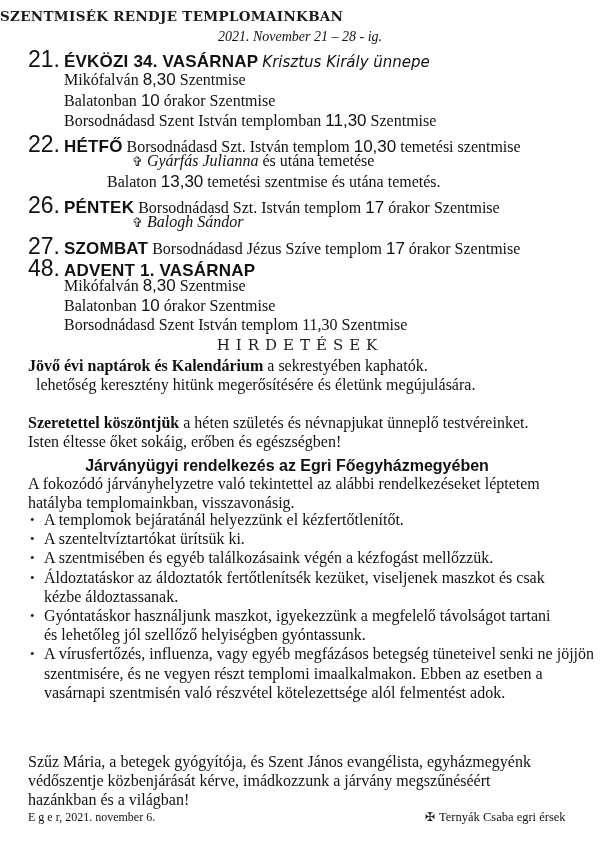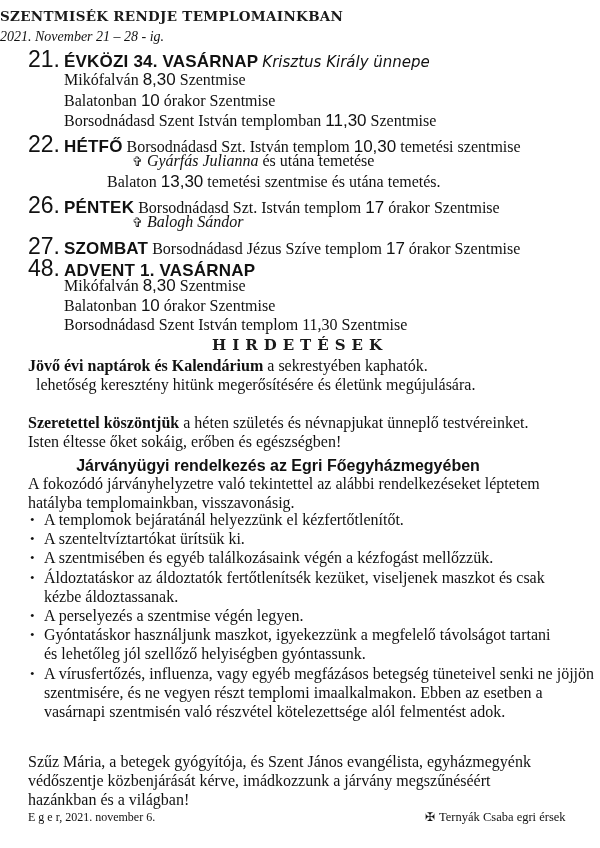--- a/index.html
+++ b/index.html
@@ -9,21 +9,21 @@
       font-family: "Liberation Serif", "DejaVu Serif", serif;
     }
     .page { position: absolute; left: 0; top: 0; width: 600px; height: 848px; }
 
     .title {
       position: absolute; left: 0; width: 600px; top: 8px; 
       font-family: "DejaVu Serif", serif; font-weight: bold; font-size: 13.5px;
       letter-spacing: 0.3px; color: #1a1a1a;
     }
     .subtitle {
-      position: absolute; left: 0; width: 600px; top: 29px; 
+      position: absolute; left: 0; width: 600px; top: 29px; text-align: center;
       font-family: "Liberation Serif", serif; font-style: italic; font-size: 14px;
     }
 
     .dayline {
       position: absolute; left: 28px; font-size: 16px; white-space: nowrap;
       font-family: "Liberation Serif", serif;
     }
     .daynum { font-family: "Liberation Sans", sans-serif; font-size: 23px; }
     .dayname {
       font-family: Liberation Sans, sans-serif; font-weight: bold; font-size: 17px;
@@ -35,32 +35,32 @@
     .mass {
       position: absolute; left: 64px; font-size: 16px; white-space: nowrap;
     }
     .mass-indent2 { left: 132px; font-size: 16px; }
     .mass-indent3 { left: 107px; }
     .cross { font-size: 13px; margin-right: 4px; font-style: normal; }
     .it { font-style: italic; }
 
     .section-head {
       position: absolute; left: 0; width: 600px; top: 336px; text-align: center;
-      font-family: "DejaVu Serif", serif; font-weight: bold; font-size: 15px;
+      font-family: "DejaVu Serif", serif; font-weight: normal; font-size: 15px;
       letter-spacing: 6px; color: #1a1a1a;
     }
 
     .para {
       position: absolute; left: 28px; width: 560px; font-size: 16px; line-height: 19px;
     }
     .para b { font-weight: bold; }
     .para .hang { padding-left: 8px; display: block; }
 
     .epi-title {
-      position: absolute; left: 0; width: 556px; top: 457px; text-align: center;
+      position: absolute; left: 9px; width: 556px; top: 457px; text-align: center;
       font-family: "Liberation Sans", sans-serif; font-weight: bold; font-size: 16px;
     }
     ul.rules {
       position: absolute; left: 28px; top: 510px; width: 560px; margin: 0; padding: 0;
       list-style: none; font-size: 16px; line-height: 19.2px;
     }
     ul.rules li { position: relative; padding-left: 16px; }
     ul.rules li::before {
       content: "•"; position: absolute; left: 2px; top: 0; font-size: 13px;
     }
@@ -172,21 +172,20 @@
   <div class="para" style="top:432px">Isten éltesse őket sokáig, erőben és egészségben!</div>
 
   <div class="epi-title">Járványügyi rendelkezés az Egri Főegyházmegyében</div>
   <div class="para" style="top:474px; width:540px">A fokozódó járványhelyzetre való tekintettel az alábbi rendelkezéseket léptetem hatályba templomainkban, visszavonásig.</div>
 
   <ul class="rules">
     <li>A templomok bejáratánál helyezzünk el kézfertőtlenítőt.</li>
     <li>A szenteltvíztartókat ürítsük ki.</li>
     <li>A szentmisében és egyéb találkozásaink végén a kézfogást mellőzzük.</li>
     <li style="width:520px">Áldoztatáskor az áldoztatók fertőtlenítsék kezüket, viseljenek maszkot és csak kézbe áldoztassanak.</li>
-    <li>A perselyezés a szentmise végén legyen.</li>
     <li style="width:520px">Gyóntatáskor használjunk maszkot, igyekezzünk a megfelelő távolságot tartani és lehetőleg jól szellőző helyiségben gyóntassunk.</li>
     <li style="width:560px">A vírusfertőzés, influenza, vagy egyéb megfázásos betegség tüneteivel senki ne jöjjön szentmisére, és ne vegyen részt templomi imaalkalmakon. Ebben az esetben a vasárnapi szentmisén való részvétel kötelezettsége alól felmentést adok.</li>
   </ul>
 
   <div class="para" style="top:752px; width:520px">Szűz Mária, a betegek gyógyítója, és Szent János evangélista, egyházmegyénk védőszentje közbenjárását kérve, imádkozzunk a járvány megszűnéséért hazánkban és a világban!</div>
 
   <div class="footer-left">E g e r, 2021. november 6.</div>
   <div class="footer-right">
     <span class="maltese">✠</span><span>Ternyák Csaba egri érsek</span>
   </div>

